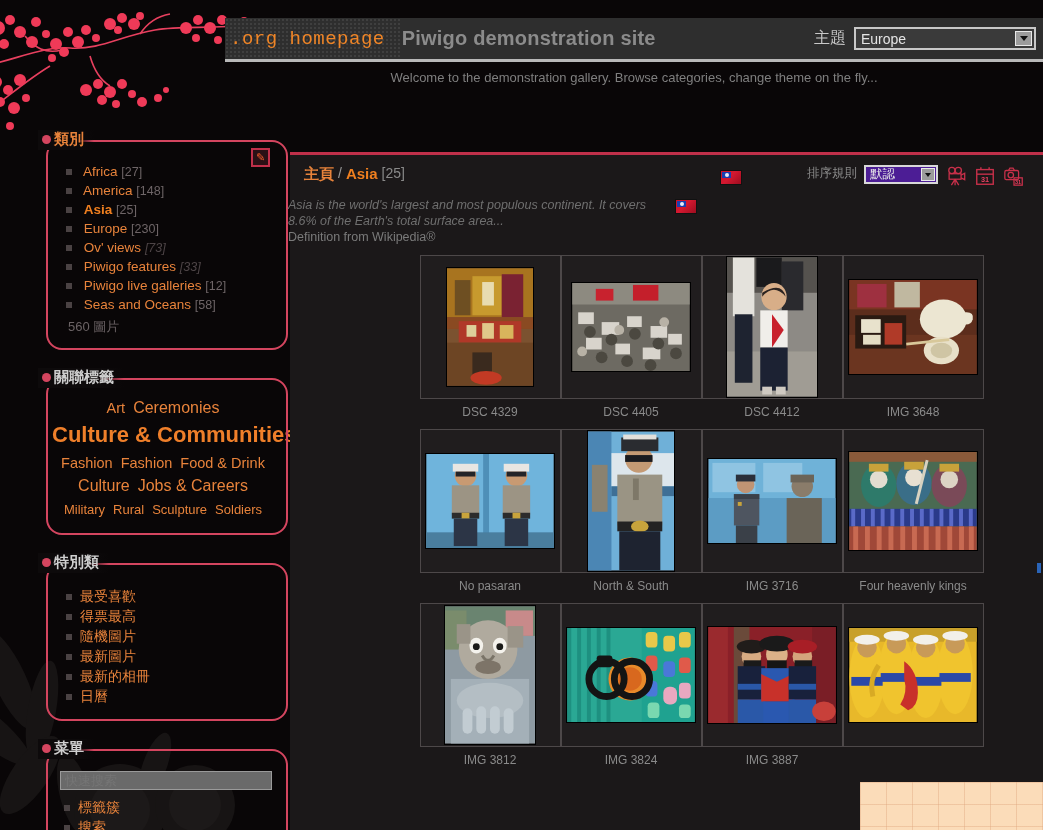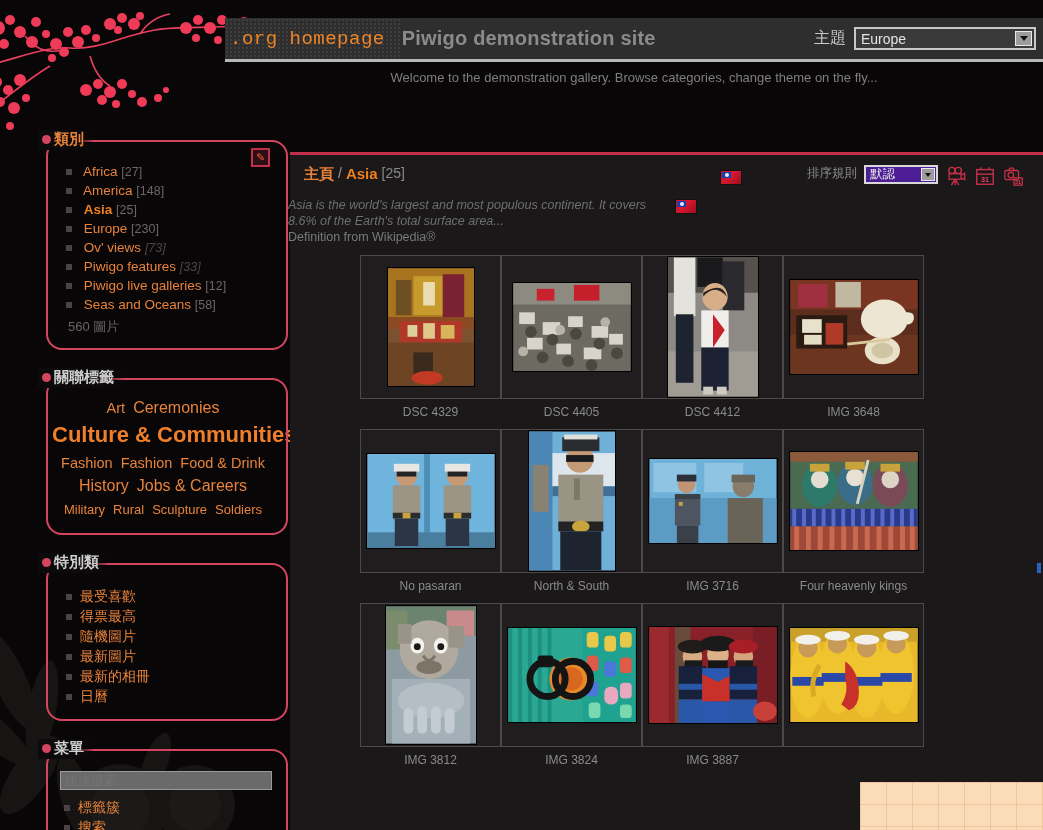--- a/index.html
+++ b/index.html
@@ -143,21 +143,21 @@
   .flag::after { content:""; position:absolute; left:4px; top:2px; width:4px;height:4px;
     background:#e9eef8; border-radius:50%; }
   .flag-a { left: 720px; top: 170px; }
   .flag-b { left: 675px; top: 199px; }
 
   .descr { padding: 2px 14px 0 0; margin-left: -2px; }
   .descr p { color: #6f6f6f; font-size: 12.5px; font-style: italic; line-height: 16px; }
   .descr .defline { color: #7a7a7a; font-size: 12.5px; font-style: normal; }
 
   .thumbs { padding: 10px 0 0 0; }
-  .trow { display: flex; gap: 0; padding-left: 70px; margin-bottom: 10px; }
+  .trow { display: flex; gap: 0; padding-left: 70px; margin-bottom: 10px; justify-content: center; }
   .thumb { width: 141px; }
   .thumb-frame {
     width: 141px; height: 144px; border: 1px solid #4d4849; background: #201d1e;
     display: flex; align-items: center; justify-content: center; overflow: hidden;
   }
   .thumb-img { display: block; border: 1px solid #000; }
   .thumb-cap { text-align: center; color: #8a8a8a; font-size: 12px; margin-top: 6px; }
 
   .corner-panel {
     position: absolute; right: 0; bottom: 0; width: 183px; height: 48px;
@@ -315,21 +315,21 @@
     </div>
 
     <div class="panel">
       <span class="dot"></span>
       <div class="panel-title">關聯標籤</div>
       <div class="bracket"></div>
       <div class="tagcloud">
         <a class="t2">Art</a><a class="t3">Ceremonies</a><br>
         <a class="t4">Culture &amp; Communities</a><br>
         <a class="t2">Fashion</a><a class="t2">Fashion</a><a class="t2">Food &amp; Drink</a><br>
-        <a class="t3">History</a><a class="t3">Jobs &amp; Careers</a><br>
+        <a class="t3">Culture</a><a class="t3">Jobs &amp; Careers</a><br>
         <a class="t1">Military</a><a class="t1">Rural</a><a class="t1">Sculpture</a><a class="t1">Soldiers</a>
       </div>
     </div>
 
     <div class="panel">
       <span class="dot"></span>
       <div class="panel-title">特別類</div>
       <div class="bracket"></div>
       <div class="panel-body">
         <ul class="simple">

